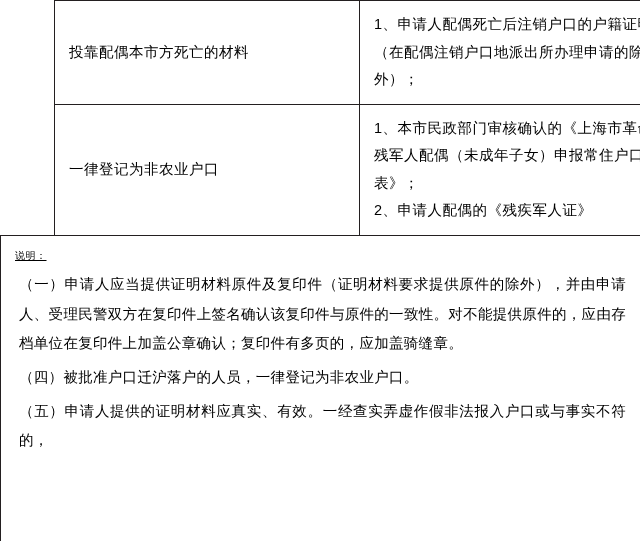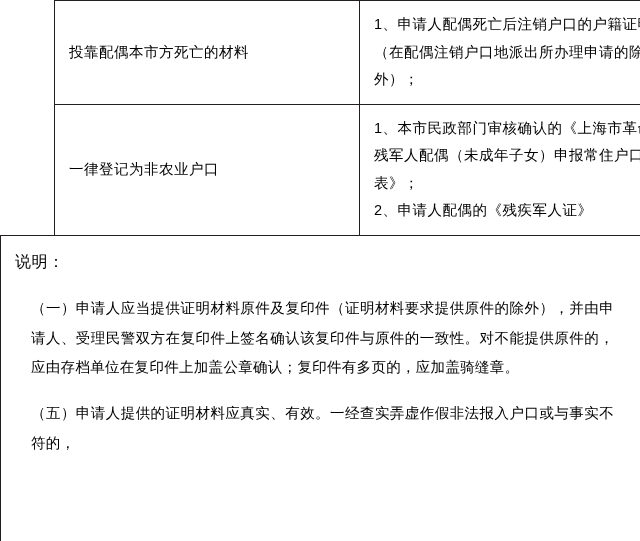--- a/index.html
+++ b/index.html
@@ -55,31 +55,32 @@
     width: 640px;
     box-sizing: border-box;
     padding: 10px 10px 0 10px;
     height: 318px;
     overflow: hidden;
   }
   .notes-box .inner {
     padding-left: 4px;
   }
   .note-title {
-    font-size: 16px;
+    font-size: 10px;
     line-height: 2.0;
     letter-spacing: 0.5px;
+    text-decoration: underline;
   }
   .note-p {
     font-size: 14.5px;
     line-height: 2.05;
     letter-spacing: 0.3px;
     text-align: justify;
     text-justify: inter-ideograph;
-    margin: 16px;
+    margin: 4px;
   }
   .note-p.indent {
     text-indent: 0;
   }
 </style>
 </head>
 <body>
 
 <div class="page">
 
@@ -106,17 +107,18 @@
           <div class="content-line">2、申请人配偶的《残疾军人证》</div>
         </td>
       </tr>
     </tbody>
   </table>
 
   <div class="notes-box">
     <div class="inner">
       <div class="note-title">说明：</div>
       <p class="note-p indent">（一）申请人应当提供证明材料原件及复印件（证明材料要求提供原件的除外），并由申请人、受理民警双方在复印件上签名确认该复印件与原件的一致性。对不能提供原件的，应由存档单位在复印件上加盖公章确认；复印件有多页的，应加盖骑缝章。</p>
+      <p class="note-p indent">（四）被批准户口迁沪落户的人员，一律登记为非农业户口。</p>
       <p class="note-p indent">（五）申请人提供的证明材料应真实、有效。一经查实弄虚作假非法报入户口或与事实不符的，</p>
     </div>
   </div>
 
 </div>
 
 </body></html>

